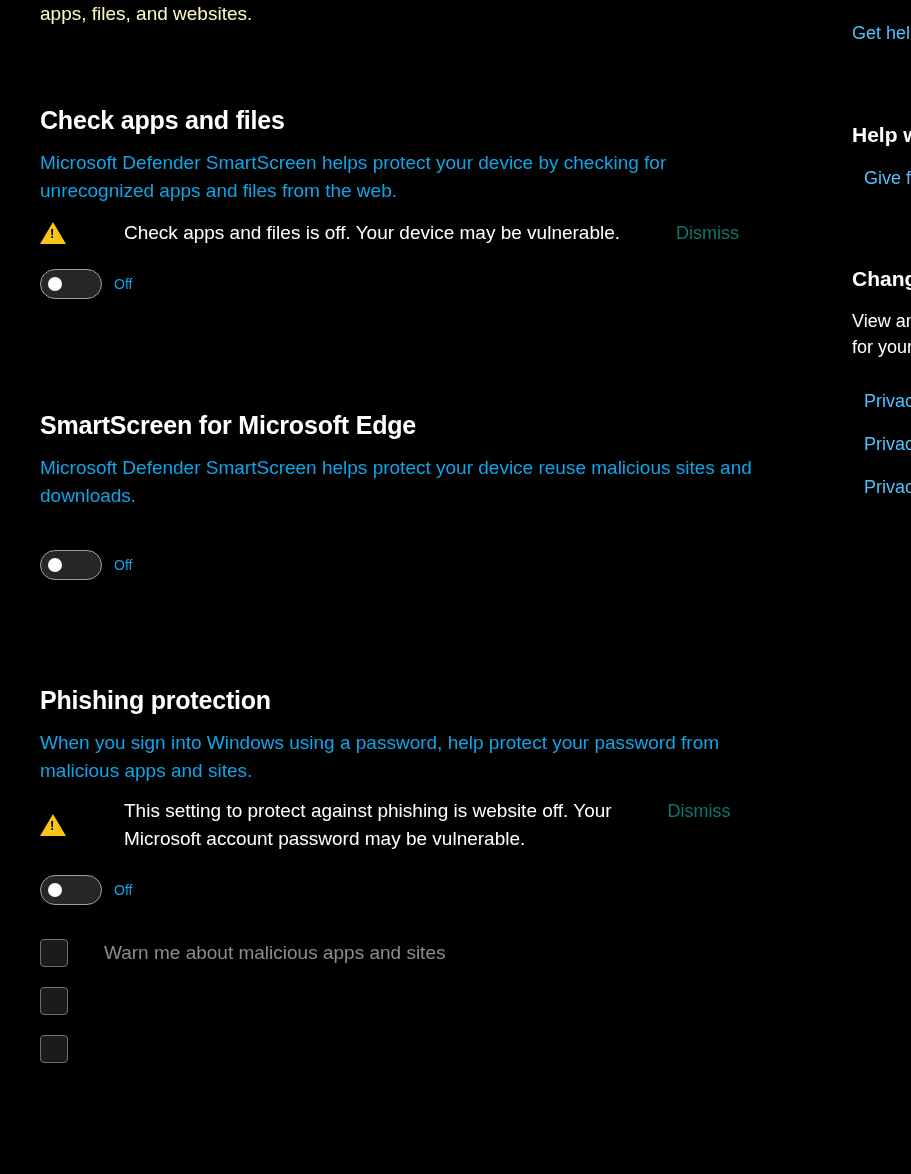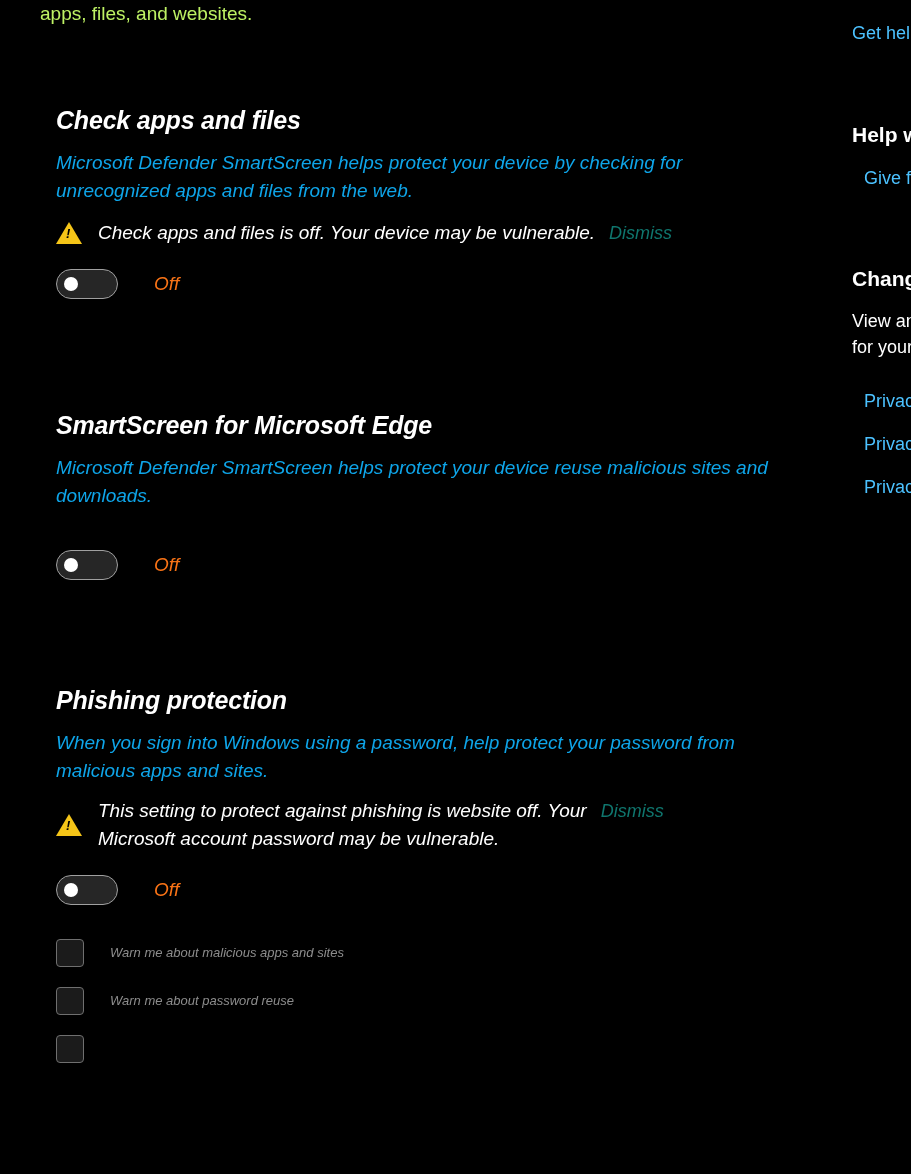--- a/index.html
+++ b/index.html
@@ -23,30 +23,30 @@
     position: absolute;
     left: 0; top: 0;
     width: 840px;
     height: 1174px;
     padding: 0 40px 0 40px;
   }
 
   .intro-text {
     font-size: 19px;
     line-height: 28px;
-    color: #bef264;
+    color: #fef9c3;
     margin: 0;
     padding-top: 0;
     position: absolute;
     top: 0px;
     left: 40px;
     width: 740px;
   }
 
-  .section { position: absolute; left: 56px; width: 760px; font-style: italic; }
+  .section { position: absolute; left: 40px; width: 760px; }
 
   .section-title {
     font-size: 25px;
     font-weight: 600;
     letter-spacing: -0.2px;
     color: #ffffff;
     margin: 0 0 14px 0;
     line-height: 30px;
   }
 
@@ -56,20 +56,21 @@
     color: #0ea5e9;
     margin: 0;
     width: 745px;
   }
 
   
   .warn-row {
     display: flex;
     align-items: center;
     margin-top: 14px;
+    gap: 42px;
   }
   .warn-icon {
     width: 28px;
     flex: 0 0 28px;
     display: flex;
     align-items: center;
     justify-content: flex-start;
     margin-right: 14px;
   }
   .warn-tri {
@@ -126,42 +127,42 @@
   .toggle .knob {
     position: absolute;
     top: 50%;
     left: 7px;
     transform: translateY(-50%);
     width: 14px; height: 14px;
     border-radius: 50%;
     background: #ffffff;
   }
   .toggle-label {
-    margin-left: 36px;
-    font-size: 19px;
-    color: #f97316;
+    margin-left: 12px;
+    font-size: 14px;
+    color: #0ea5e9;
   }
 
   
   .checkbox-row {
     display: flex;
     align-items: center;
     margin-top: 20px;
   }
   .checkbox {
     width: 28px; height: 28px;
     border: 1.5px solid #6f6f6f;
     border-radius: 4px;
     background: #1b1b1b;
     flex: 0 0 28px;
     cursor: pointer;
   }
   .checkbox-label {
-    margin-left: 26px;
-    font-size: 13px;
+    margin-left: 36px;
+    font-size: 19px;
     color: #8d8d8d;
     line-height: 26px;
   }
 
   
   .rail {
     position: absolute;
     left: 852px;
     top: 0;
     width: 59px;
@@ -258,21 +259,20 @@
         <span class="toggle-label">Off</span>
       </div>
 
       <div class="checkbox-row" style="margin-top:34px;">
         <span class="checkbox"></span>
         <span class="checkbox-label">Warn me about malicious apps and sites</span>
       </div>
 
       <div class="checkbox-row">
         <span class="checkbox"></span>
-        <span class="checkbox-label">Warn me about password reuse</span>
       </div>
 
       <div class="checkbox-row">
         <span class="checkbox"></span>
       </div>
 
     </div>
   </div>
 
   <div class="rail">

